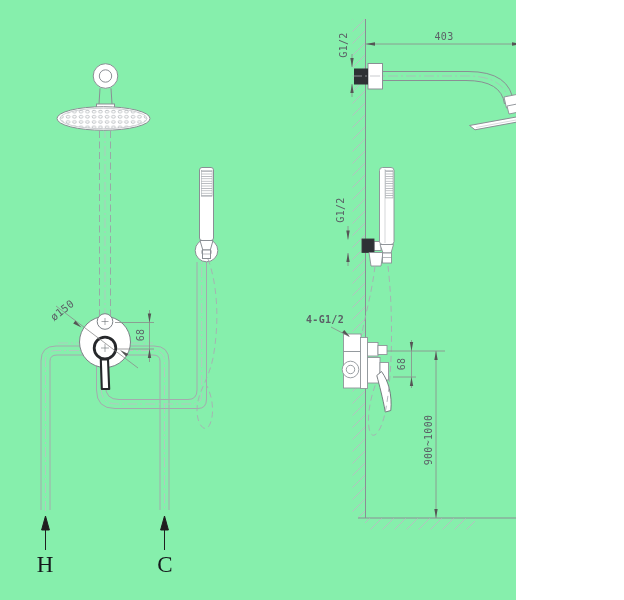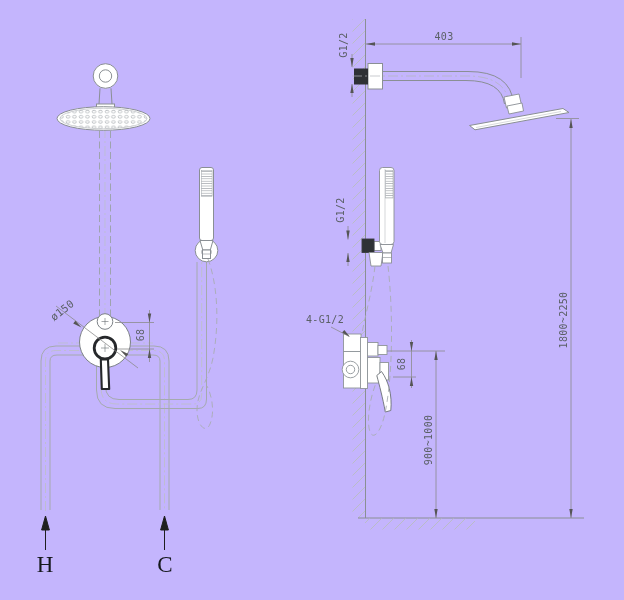--- a/index.html
+++ b/index.html
@@ -1,16 +1,16 @@
 <!DOCTYPE html>
 <html><head>
 <meta charset="utf-8">
 <style>
   html,body{margin:0;padding:0;background:#fff;}
-  .stage{position:relative;width:624px;height:600px;background:#c4b5fd;overflow:hidden;
+  .stage{position:relative;width:516px;height:600px;background:#86efac;overflow:hidden;
          font-family:"DejaVu Sans Mono",monospace;}
   .stage svg{position:absolute;left:0;top:0;}
   .t{position:absolute;font-size:10px;color:#5b6066;white-space:nowrap;text-align:center;
      transform:translate(-50%,-50%);letter-spacing:0.3px;}
   .t.v{transform:translate(-50%,-50%) rotate(-90deg);}
   .t.d150{transform:translate(-50%,-50%) rotate(-38deg);font-size:10.5px;}
   .hc{position:absolute;font-family:"Liberation Serif",serif;font-size:23px;color:#15181c;
       transform:translate(-50%,-50%);}
 </style>
 </head>
@@ -194,21 +194,21 @@
       <path d="M571,119 V518"></path>
       <path d="M571,119 L569.3,128 H572.7 Z" fill="#555" stroke="none"></path>
       <path d="M571,518 L569.3,509 H572.7 Z" fill="#555" stroke="none"></path>
     </g>
   </g>
 </svg>
 
   <div class="t" style="left:444px;top:36px;">403</div>
   <div class="t v" style="left:343px;top:45px;">G1/2</div>
   <div class="t v" style="left:340px;top:210px;">G1/2</div>
-  <div class="t" style="left:325px;top:319px;">4-G1/2</div>
+  <div class="t" style="left:325px;top:319px;font-weight:bold;">4-G1/2</div>
   <div class="t v" style="left:401px;top:364px;">68</div>
   <div class="t v" style="left:428px;top:440px;">900~1000</div>
   <div class="t v" style="left:563px;top:320px;">1800~2250</div>
   <div class="t d150" style="left:62px;top:310px;">ø150</div>
   <div class="t v" style="left:140px;top:335px;">68</div>
   <div class="hc" style="left:45px;top:565px;">H</div>
   <div class="hc" style="left:165px;top:565px;">C</div>
 
 </div>
 

